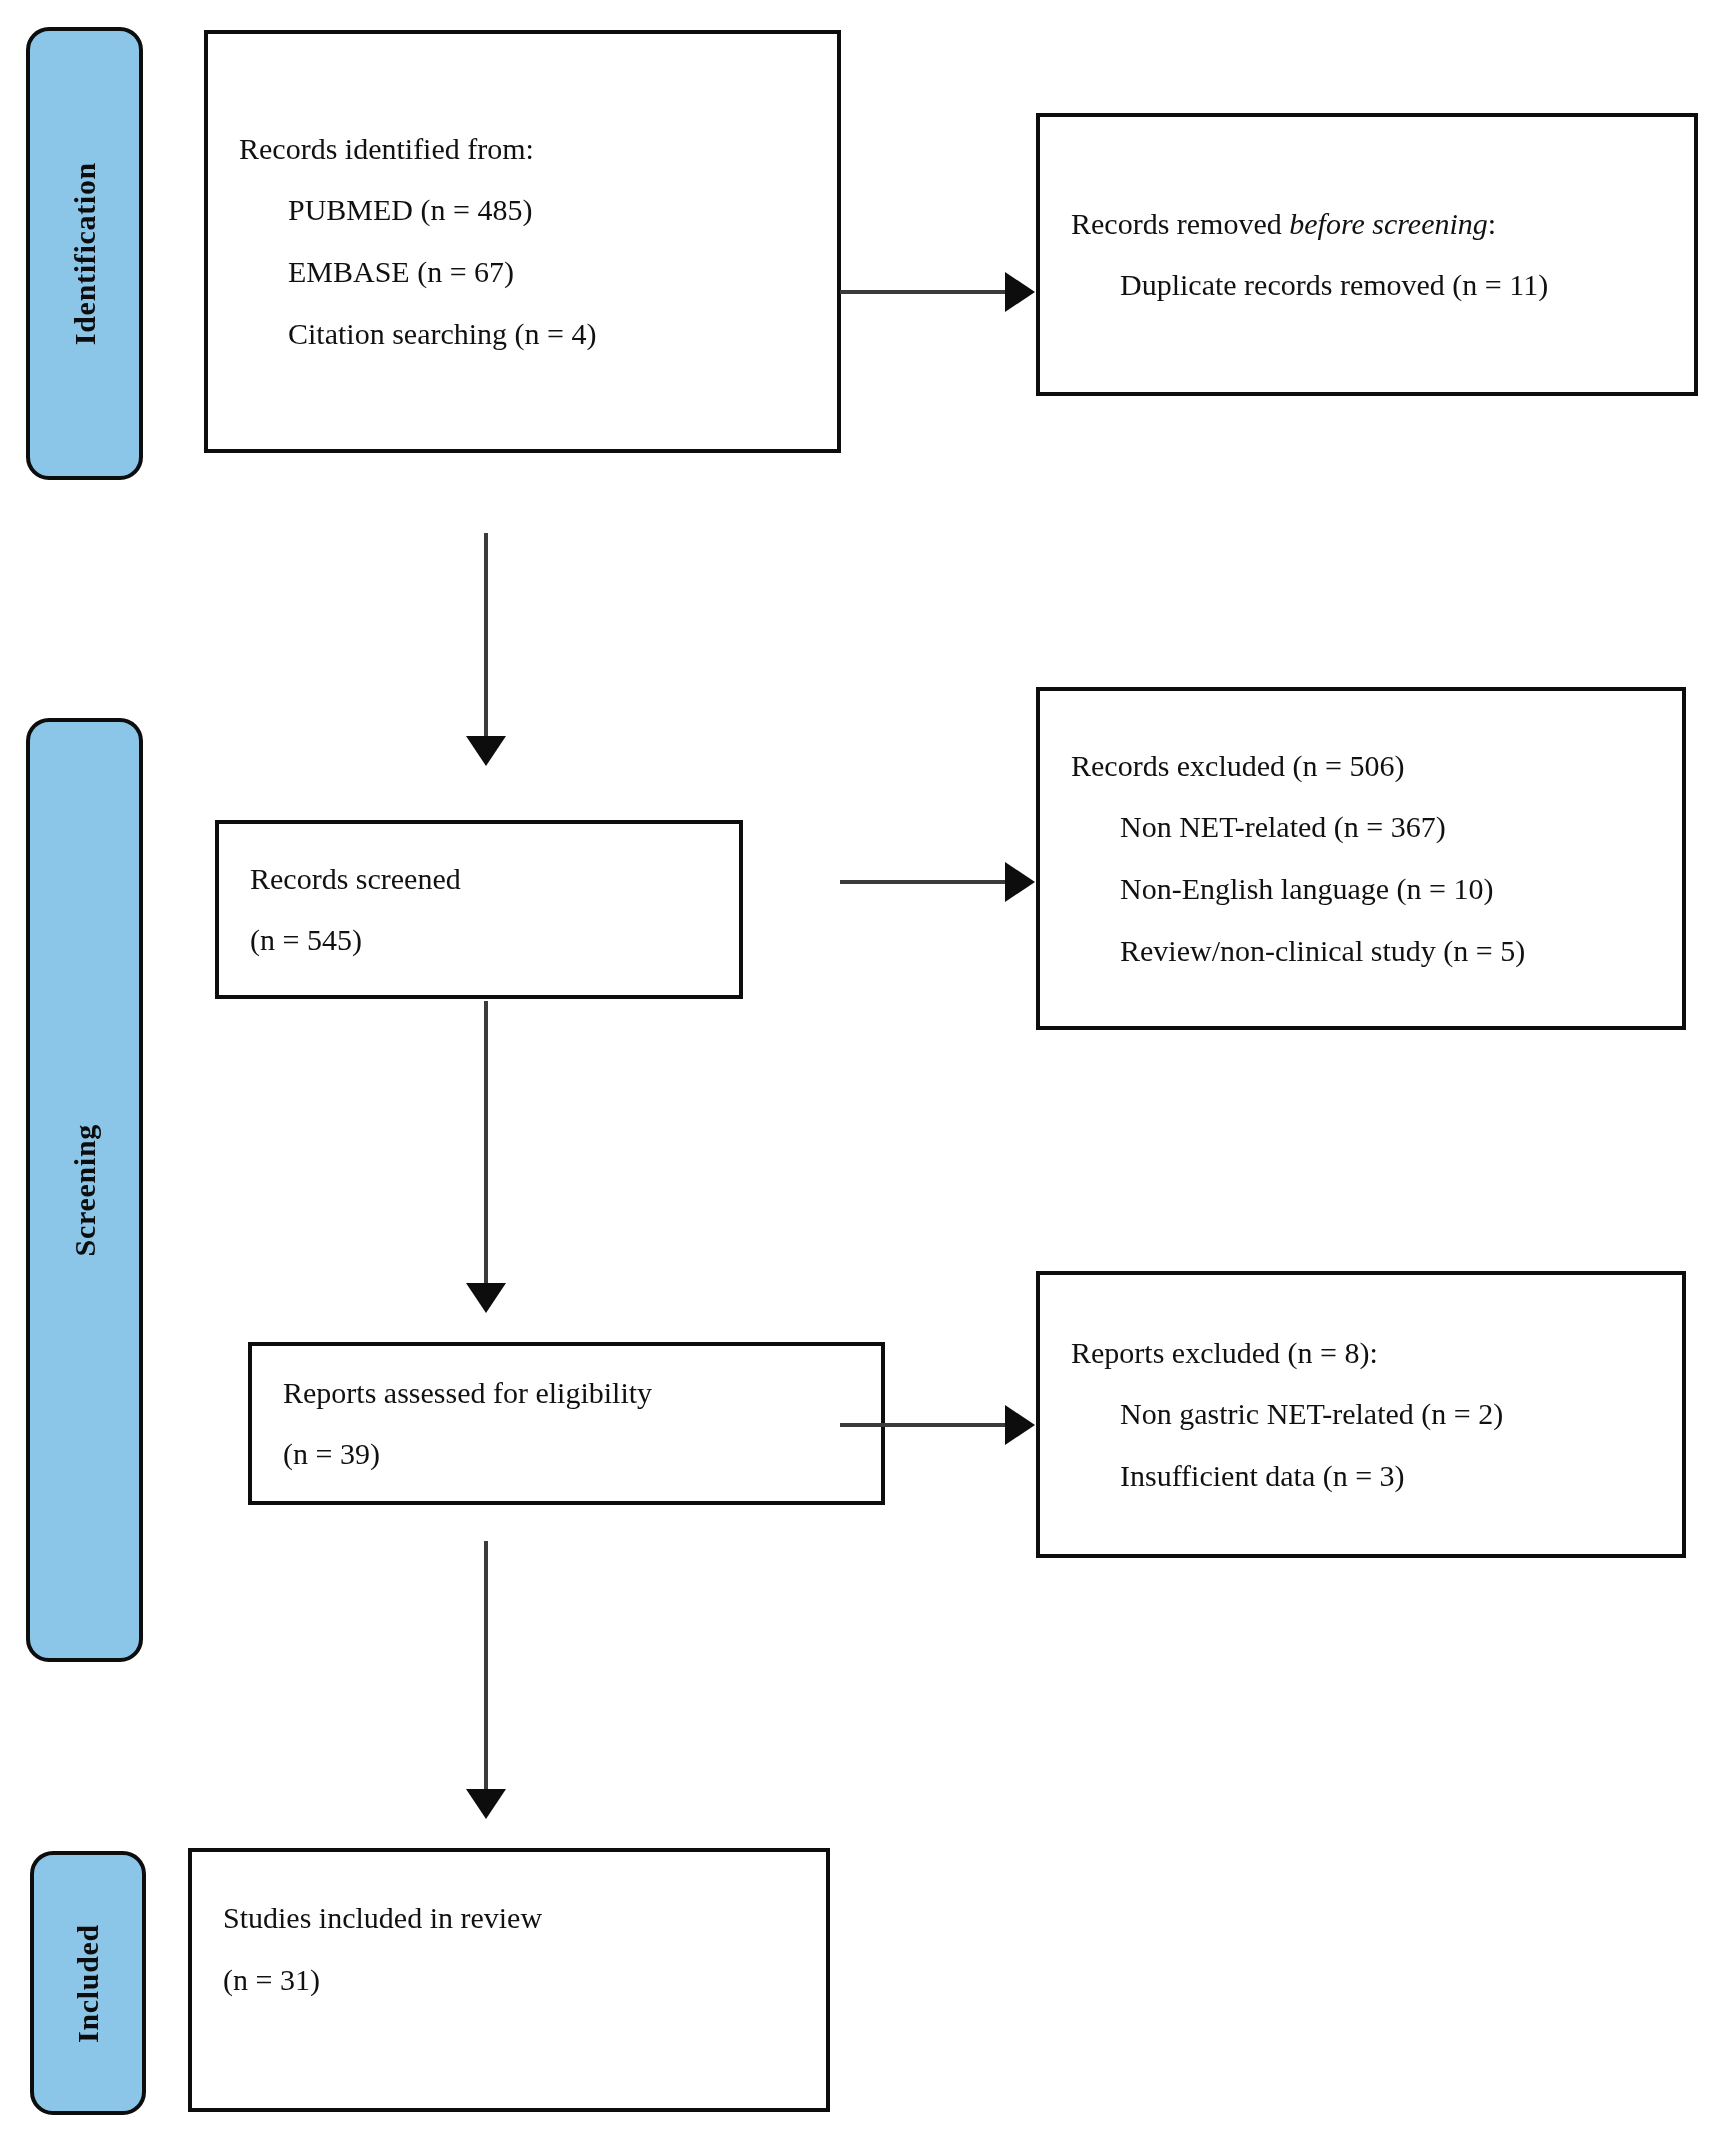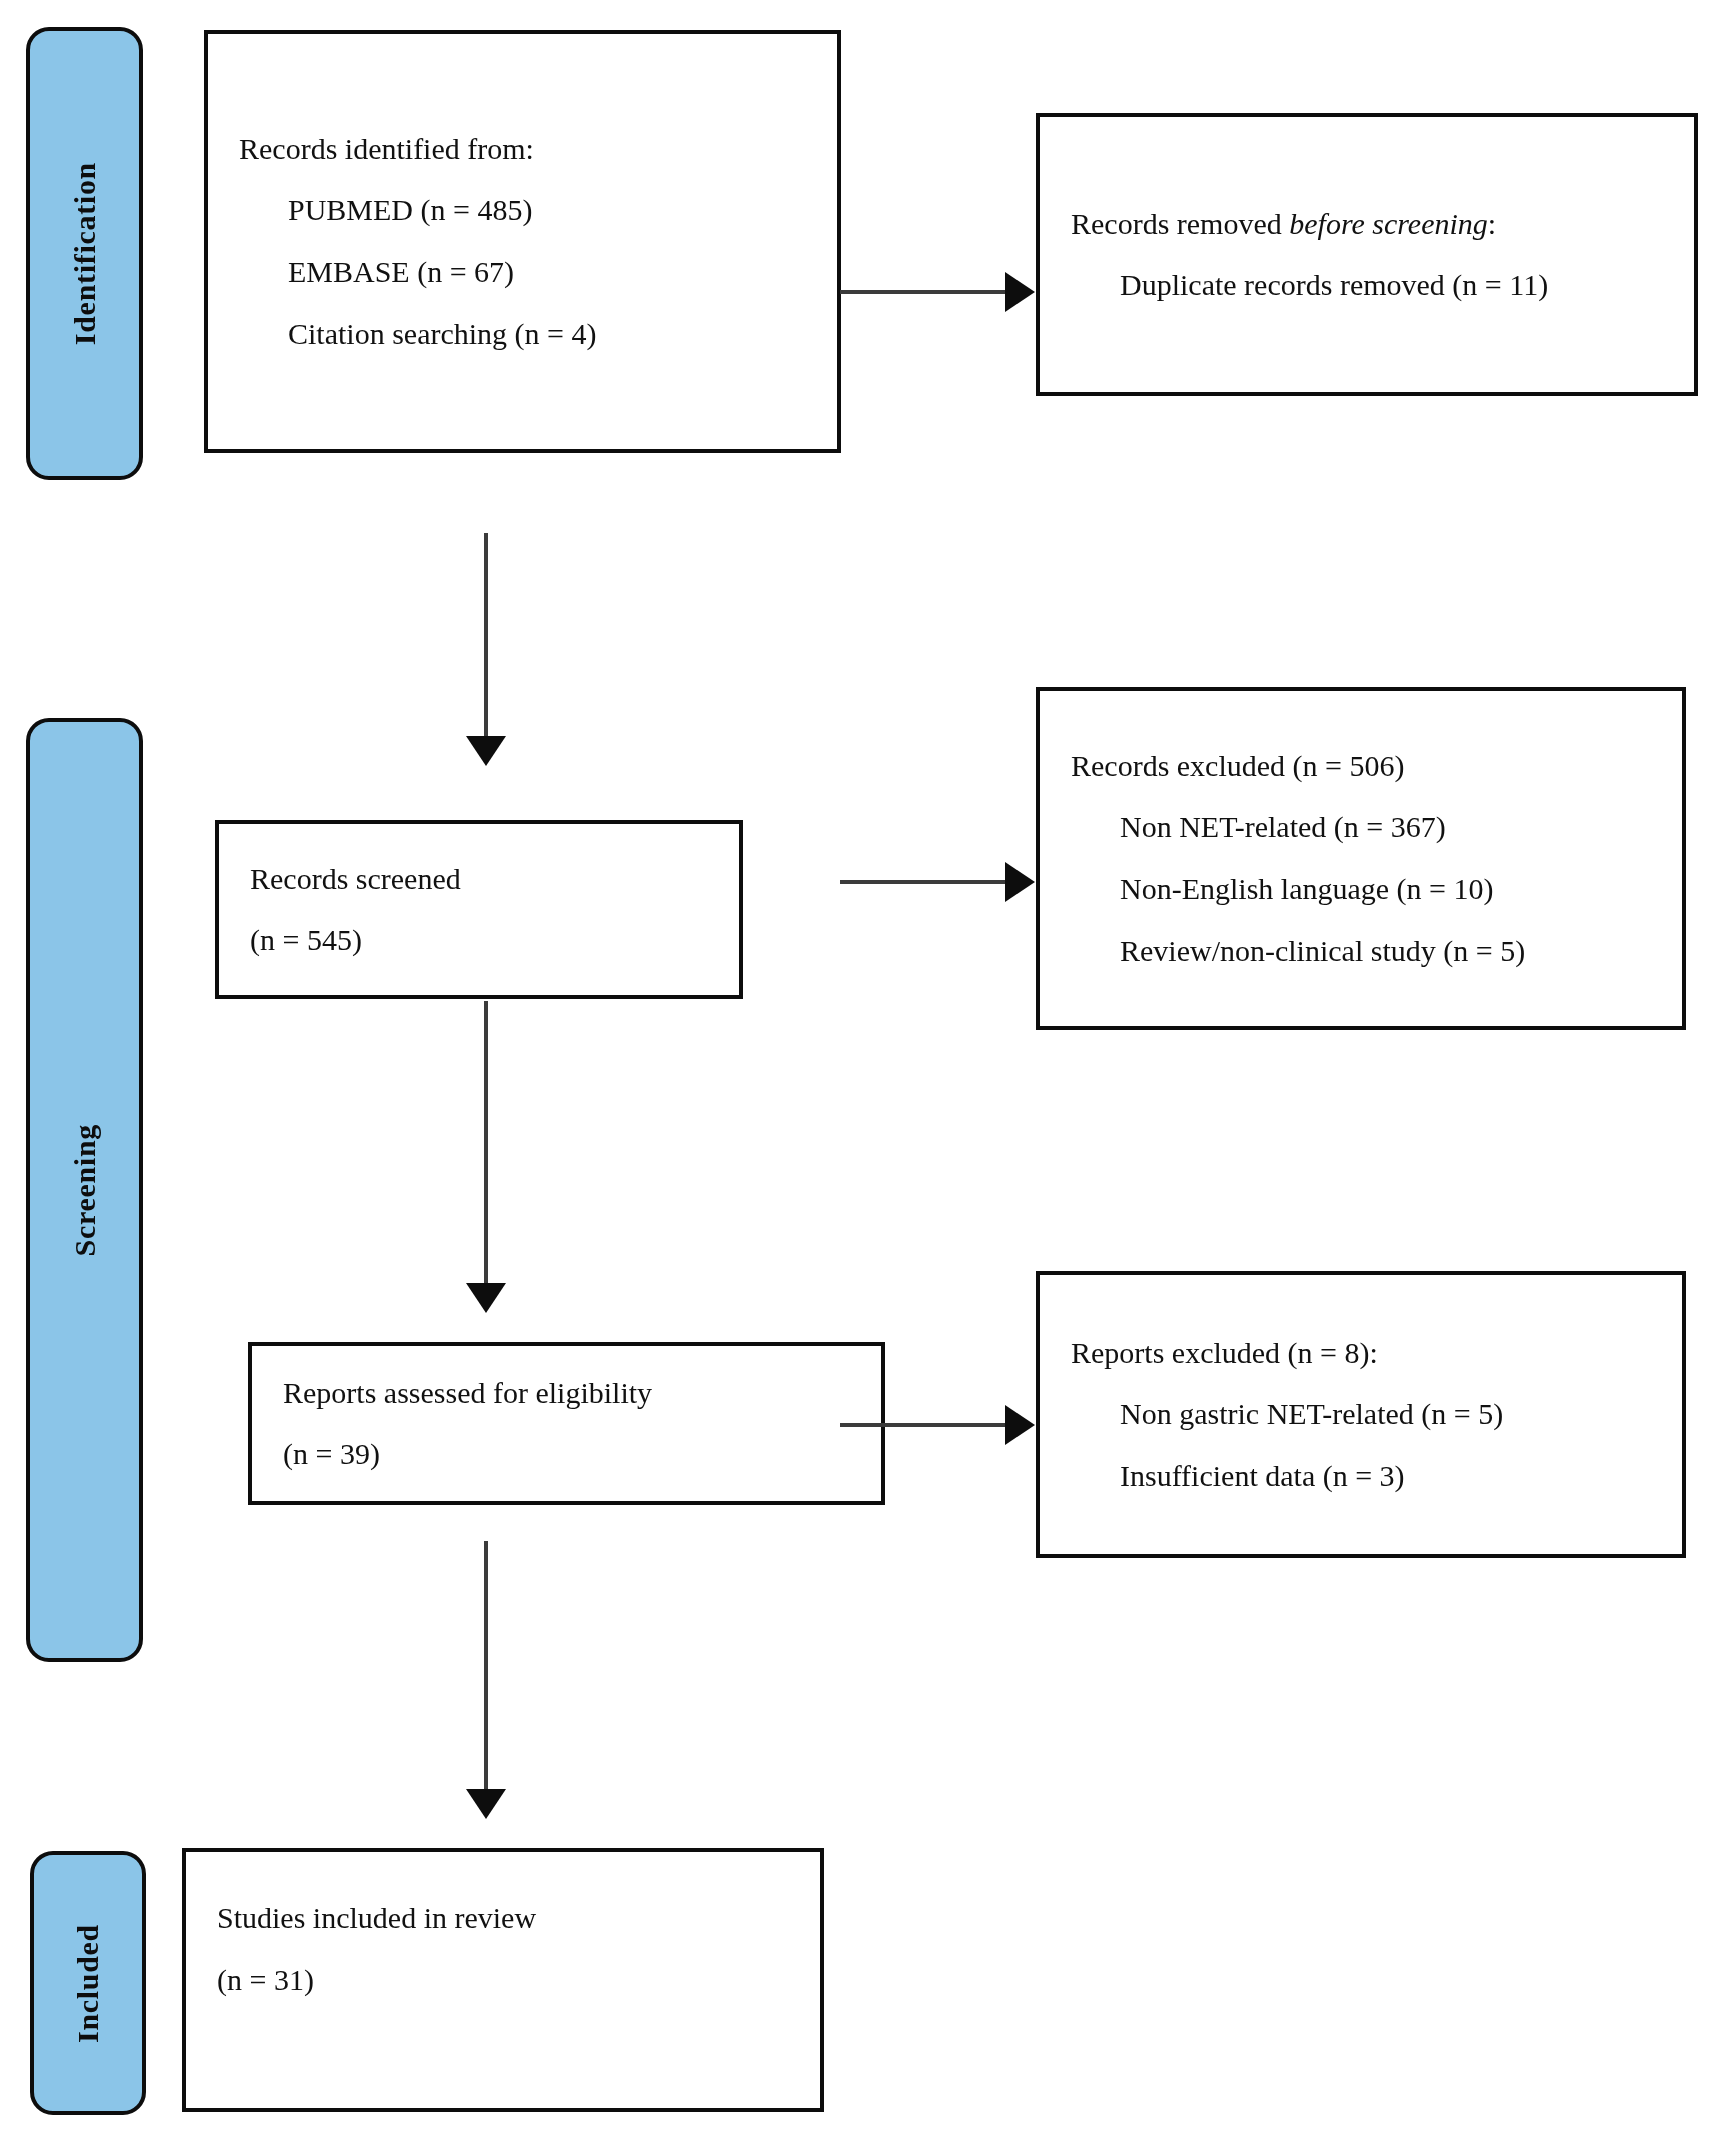--- a/index.html
+++ b/index.html
@@ -157,32 +157,32 @@
   <div class="flow-box" style="left:204px; top:1342px; width:637px; height:163px;margin-left:44px;">
     <div class="box-inner">
       <div class="line">Reports assessed for eligibility</div>
       <div class="line">(n = 39)</div>
     </div>
   </div>
 
   <div class="flow-box" style="left:1036px; top:1271px; width:650px; height:287px;">
     <div class="box-inner">
       <div class="line">Reports excluded (n = 8):</div>
-      <div class="line indent">Non gastric NET-related (n = 5)</div>
+      <div class="line indent">Non gastric NET-related (n = 2)</div>
       <div class="line indent">Insufficient data (n = 3)</div>
     </div>
   </div>
 
   <div class="arrow-h" style="left:840px; top:1423px; width:169px;"></div>
   <div class="arrow-h-head" style="left:1005px; top:1405px;"></div>
 
   <div class="arrow-v" style="left:484px; top:1541px; height:253px;"></div>
   <div class="arrow-v-head" style="left:466px; top:1789px;"></div>
 
-  <div class="flow-box" style="left:182px; top:1848px; width:642px; height:264px;">
+  <div class="flow-box" style="left:188px; top:1848px; width:642px; height:264px;">
     <div class="box-inner" style="top:38%;">
       <div class="line">Studies included in review</div>
       <div class="line">(n = 31)</div>
     </div>
   </div>
 
 </div>
 
 
 </body></html>

